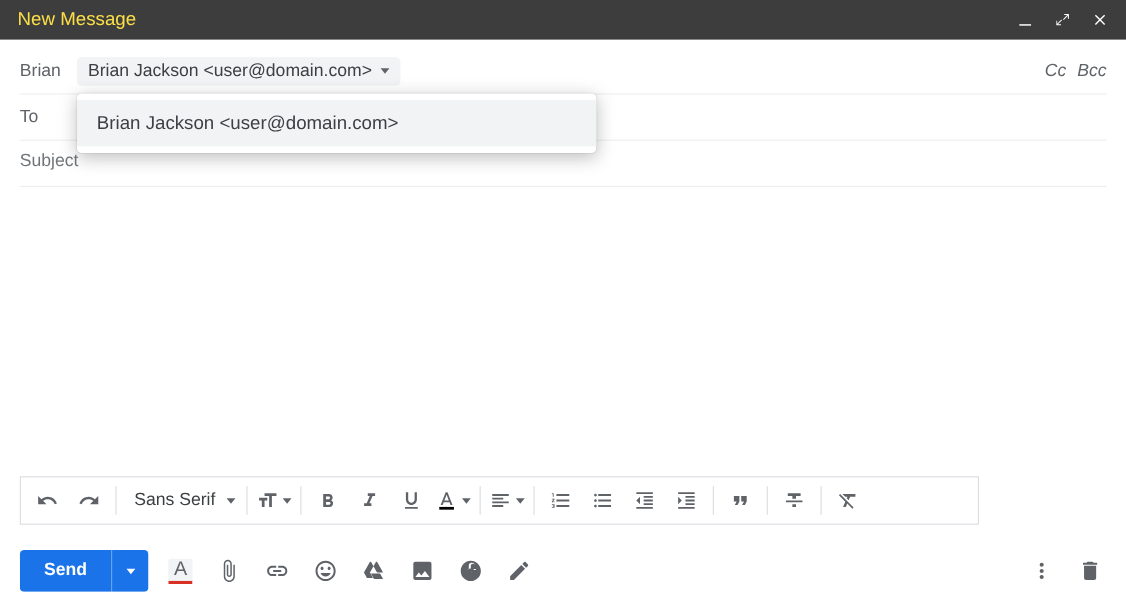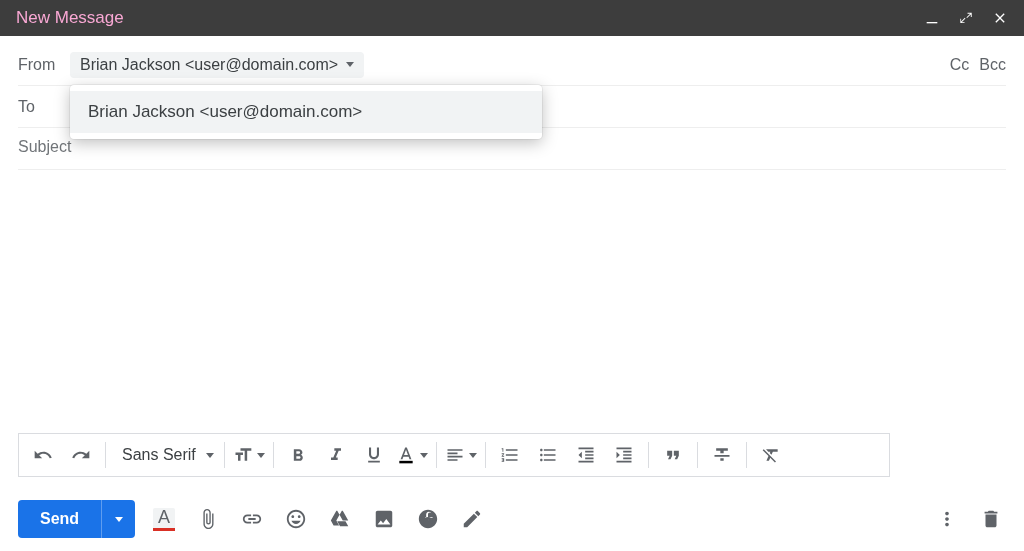--- a/index.html
+++ b/index.html
@@ -7,21 +7,21 @@
   width: 1024px;
   height: 551px;
   font-family: Arial, Helvetica, sans-serif;
   background: #fff;
   color: #3c4043;
   overflow: hidden;
   position: relative;
 }
 .titlebar {
   background: #3d3d3d;
-  color: #f9a8d4;
+  color: #fde047;
   display: flex;
   align-items: center;
   justify-content: space-between;
   padding: 8px 16px;
   font-size: 17px;
 }
 .titlebar .actions { display: flex; gap: 18px; align-items: center; }
 .titlebar .win-icon { fill: #fff; cursor: pointer; width: 16px; height: 16px; display: block; }
 
 .fields { padding: 8px 18px 0 18px; }
@@ -37,21 +37,21 @@
   gap: 8px;
   cursor: pointer;
 }
 .caret-down {
   width: 0; height: 0;
   border-left: 4px solid transparent;
   border-right: 4px solid transparent;
   border-top: 5px solid #5f6368;
 }
 .spacer { flex: 1; }
-.link-light { color: #5f6368; cursor: pointer; margin-left: 10px; }
+.link-light { color: #5f6368; cursor: pointer; margin-left: 10px; font-style: italic; }
 
 .subject { padding: 6px 0 10px 0; }
 .subject input {
   border: none; outline: none; width: 100%;
   font-size: 16px;
 }
 .subject input::placeholder { color: #717579; }
 
 .dropdown {
   position: absolute;
@@ -175,21 +175,21 @@
     <span>
       <svg class="win-icon" viewBox="0 0 24 24">
           <path d="M19 6.4L17.6 5 12 10.6 6.4 5 5 6.4 10.6 12 5 17.6 6.4 19 12 13.4 17.6 19 19 17.6 13.4 12z"></path>
         </svg>
     </span>
   </div>
 </div>
 
 <div class="fields">
   <div class="row">
-    <span class="label">From</span>
+    <span class="label">Brian</span>
     <span class="from-pill">
       <span>Brian Jackson &lt;user@domain.com&gt;</span>
       <span class="caret-down"></span>
     </span>
     <span class="spacer"></span>
     <span class="link-light">Cc</span>
     <span class="link-light">Bcc</span>
   </div>
 
   <div class="row">

